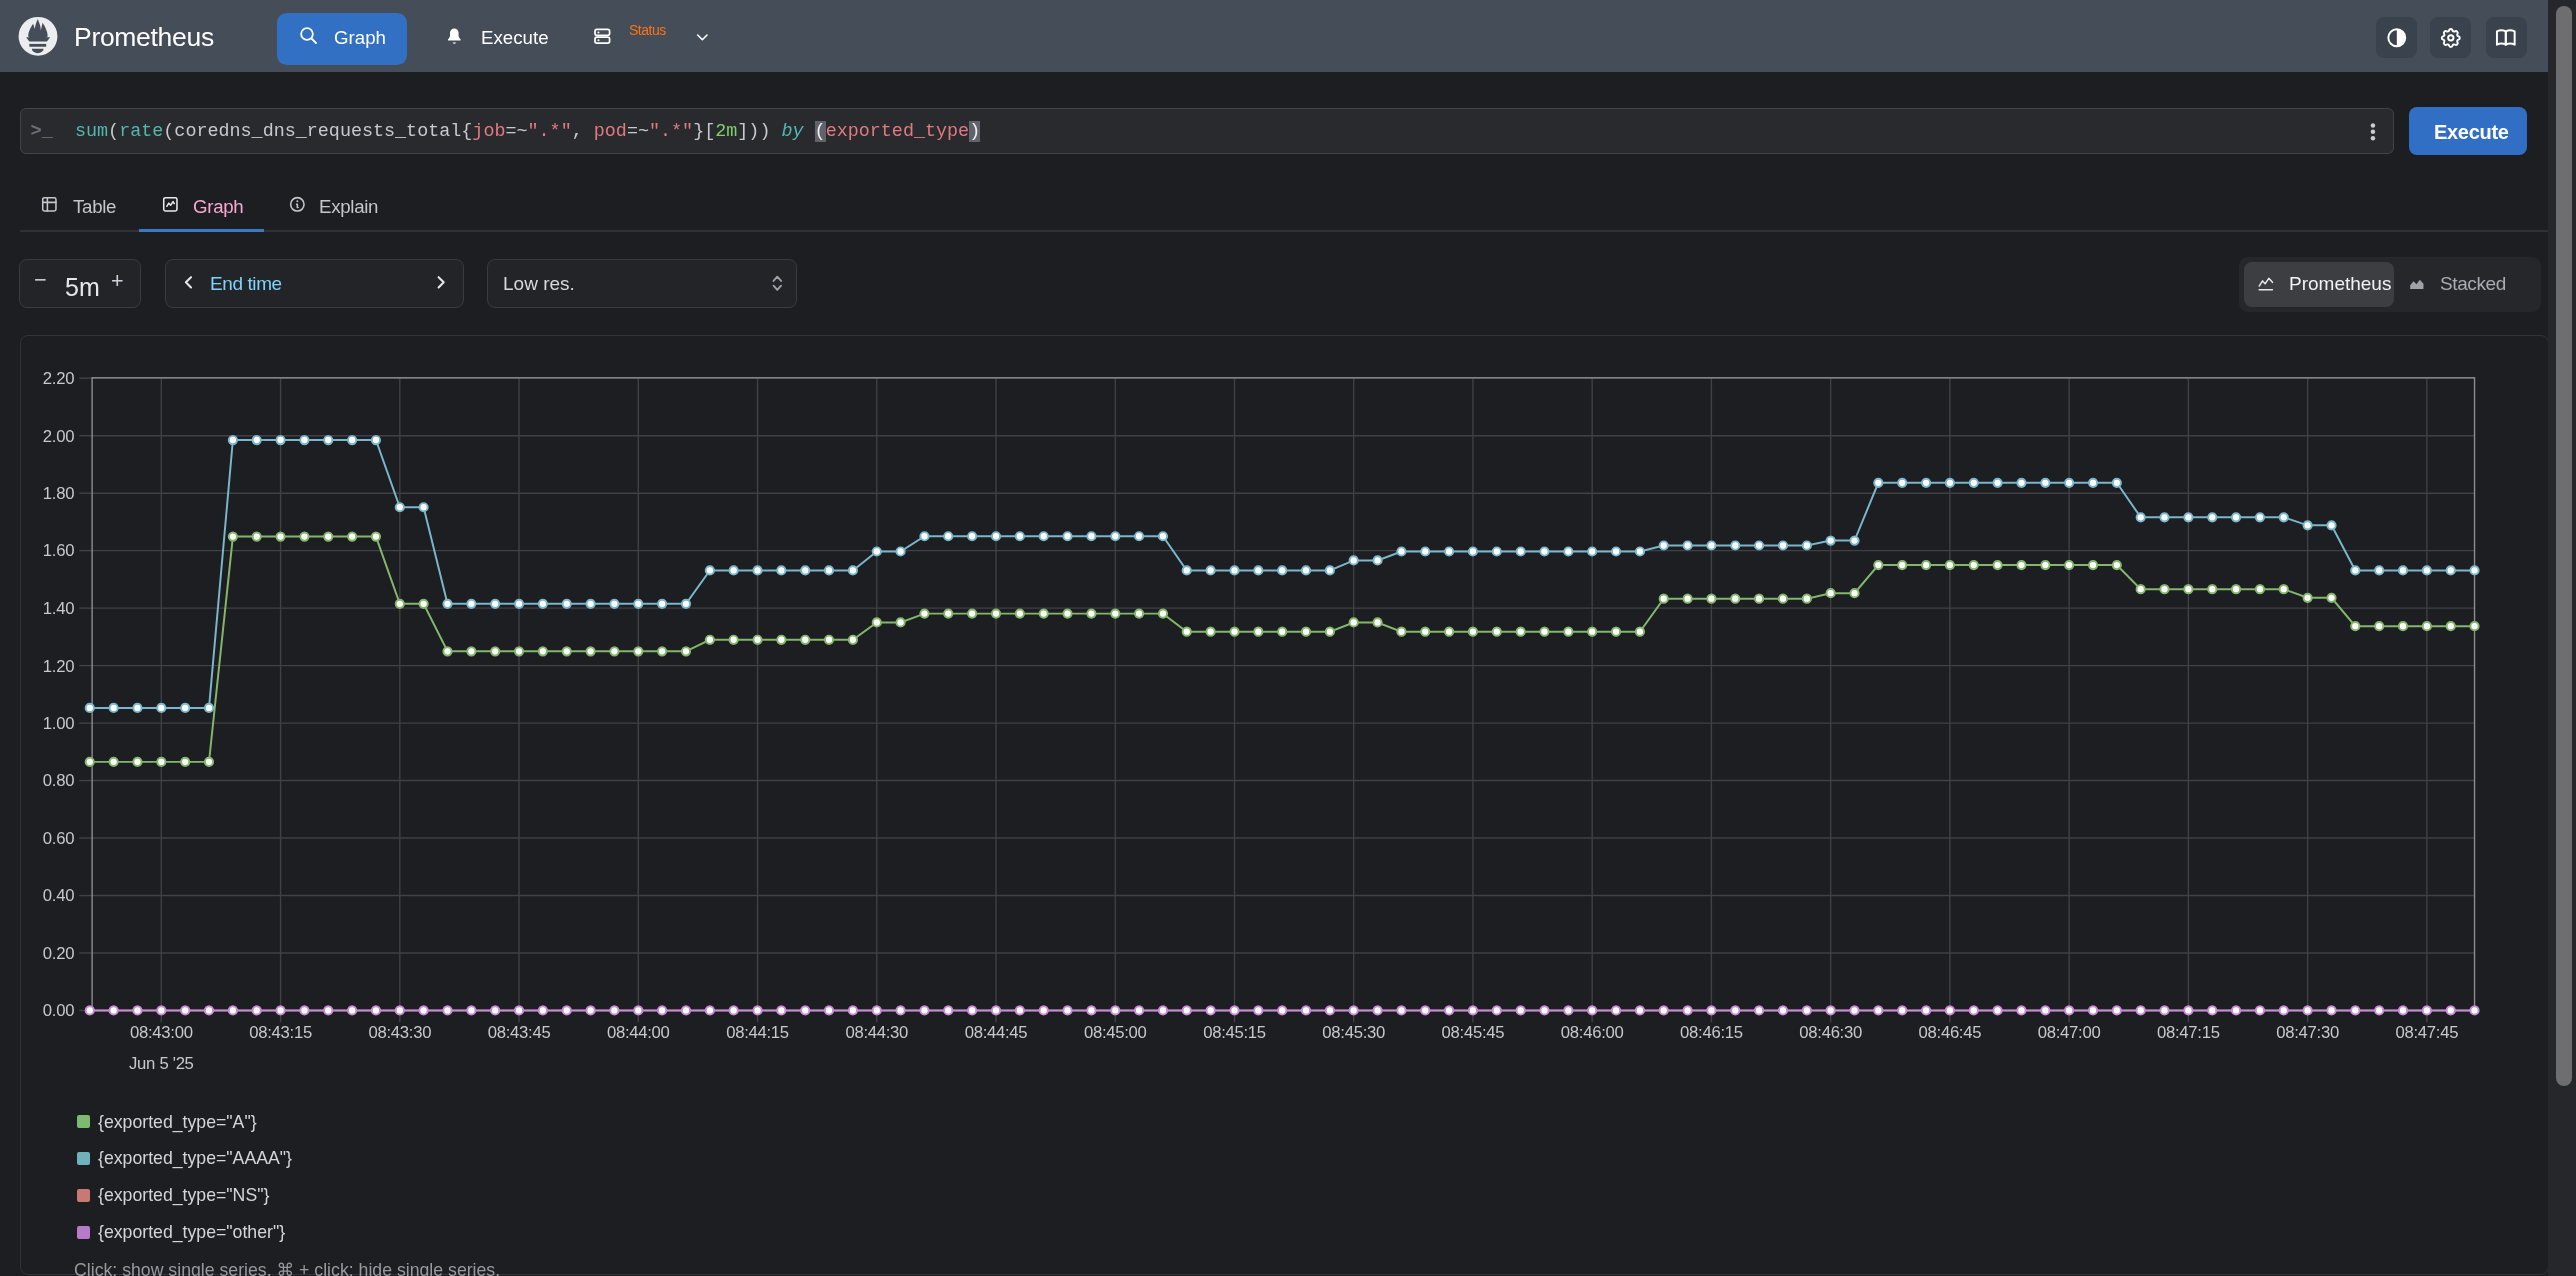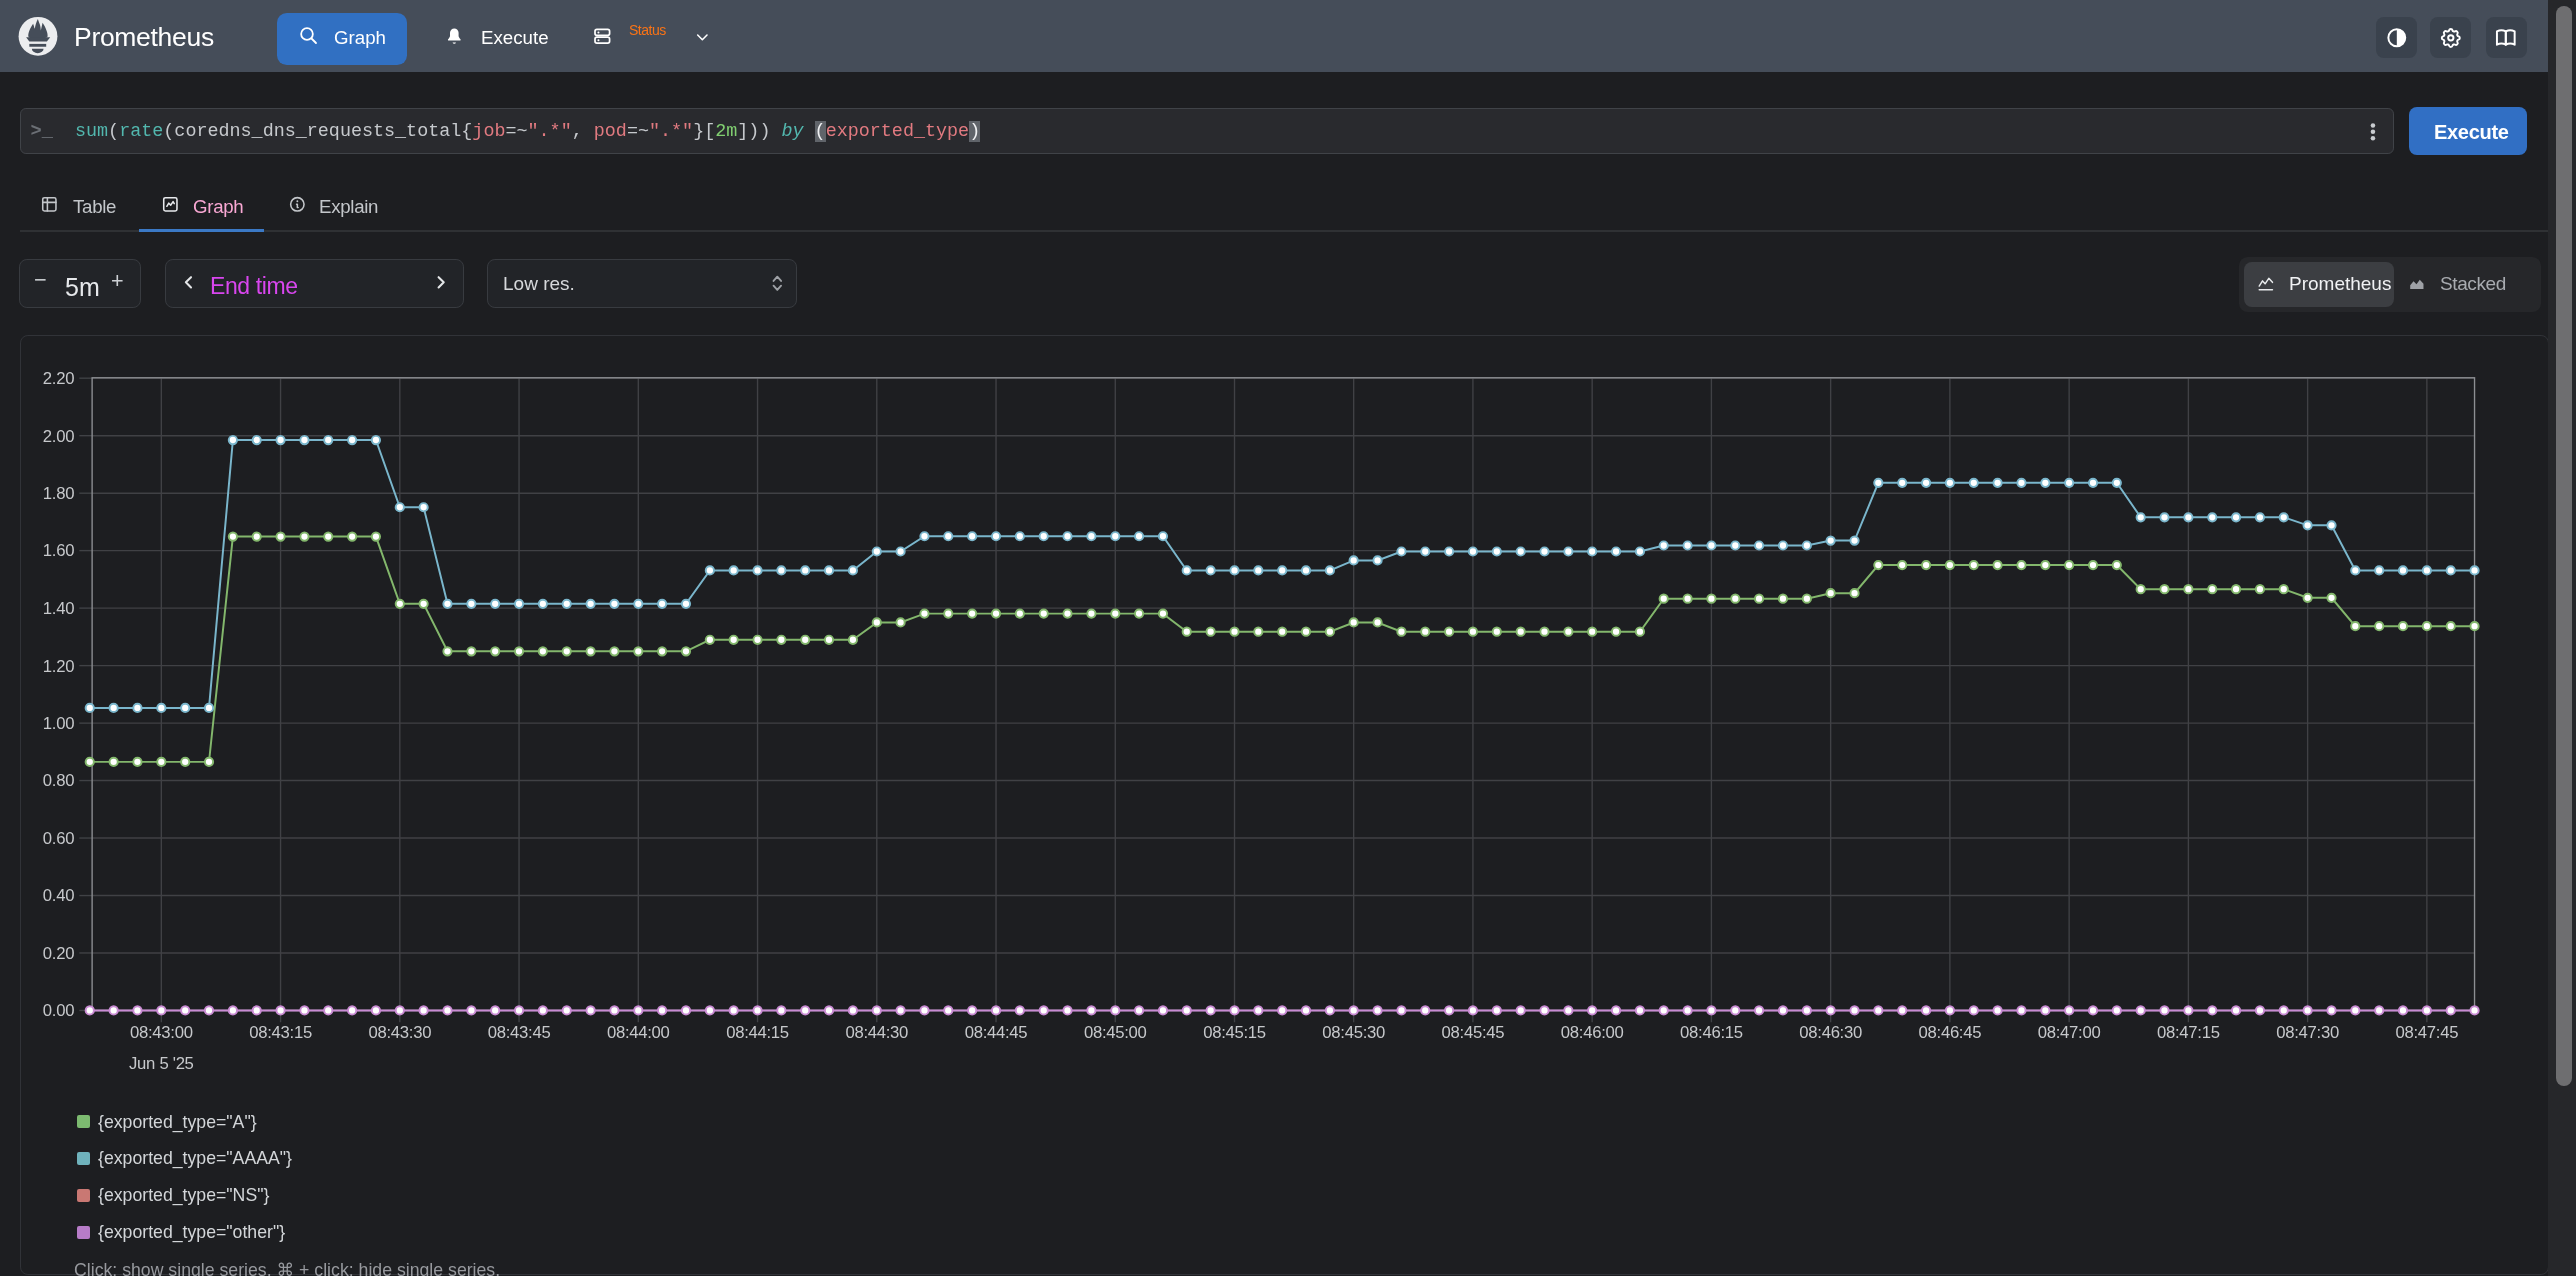--- a/index.html
+++ b/index.html
@@ -102,21 +102,21 @@
 <div class="abs" style="left:319px;top:196px;font-size:18.7px;letter-spacing:-0.3px;color:#C3C6CA">Explain</div>
 
 <div class="abs" style="left:18.7px;top:259px;width:122px;height:49px;border-radius:7.9px;background:#222428;border:1.3px solid #383B40"></div>
 <div class="abs" style="left:34px;top:267px;font-size:21.6px;color:#CDD0D4">−</div>
 <div class="abs" style="left:65px;top:273px;font-size:25px;color:#E6E8EB">5m</div>
 <div class="abs" style="left:111px;top:268px;font-size:21.6px;color:#CDD0D4">+</div>
 <div class="abs" style="left:165px;top:259px;width:299px;height:49px;border-radius:7.9px;background:#222428;border:1.3px solid #383B40"></div>
 <svg style="position:absolute;left:179px;top:272px" width="20.6" height="20.6" viewBox="0 0 24 24" fill="none">
     <path d="M14 6l-6 6 6 6" stroke="#E4E6E8" stroke-width="2.4" stroke-linecap="round" stroke-linejoin="round"></path>
   </svg>
-<div class="abs" style="left:210px;top:273px;font-size:23px;letter-spacing:-0.4px;color:#d946ef">End time</div>
+<div class="abs" style="left:210px;top:273px;font-size:19px;letter-spacing:-0.4px;color:#7dd3fc">End time</div>
 <svg style="position:absolute;left:430px;top:272px" width="20.6" height="20.6" viewBox="0 0 24 24" fill="none">
     <path d="M10 6l6 6-6 6" stroke="#E4E6E8" stroke-width="2.4" stroke-linecap="round" stroke-linejoin="round"></path>
   </svg>
 <div class="abs" style="left:487px;top:259px;width:310px;height:49px;border-radius:7.9px;background:#222428;border:1.3px solid #383B40"></div>
 <div class="abs" style="left:503px;top:273px;font-size:19px;color:#D6D8DB">Low res.</div>
 <svg style="position:absolute;left:766px;top:272px" width="22.6" height="22.6" viewBox="0 0 24 24" fill="none">
     <path d="M8 9.5l4-4.5 4 4.5" stroke="#9DA0A5" stroke-width="2" stroke-linecap="round" stroke-linejoin="round"></path>
     <path d="M8 14.5l4 4.5 4-4.5" stroke="#9DA0A5" stroke-width="2" stroke-linecap="round" stroke-linejoin="round"></path>
   </svg>
 <div class="abs" style="left:2239px;top:257px;width:302px;height:55px;border-radius:8.8px;background:#26272A"></div>

